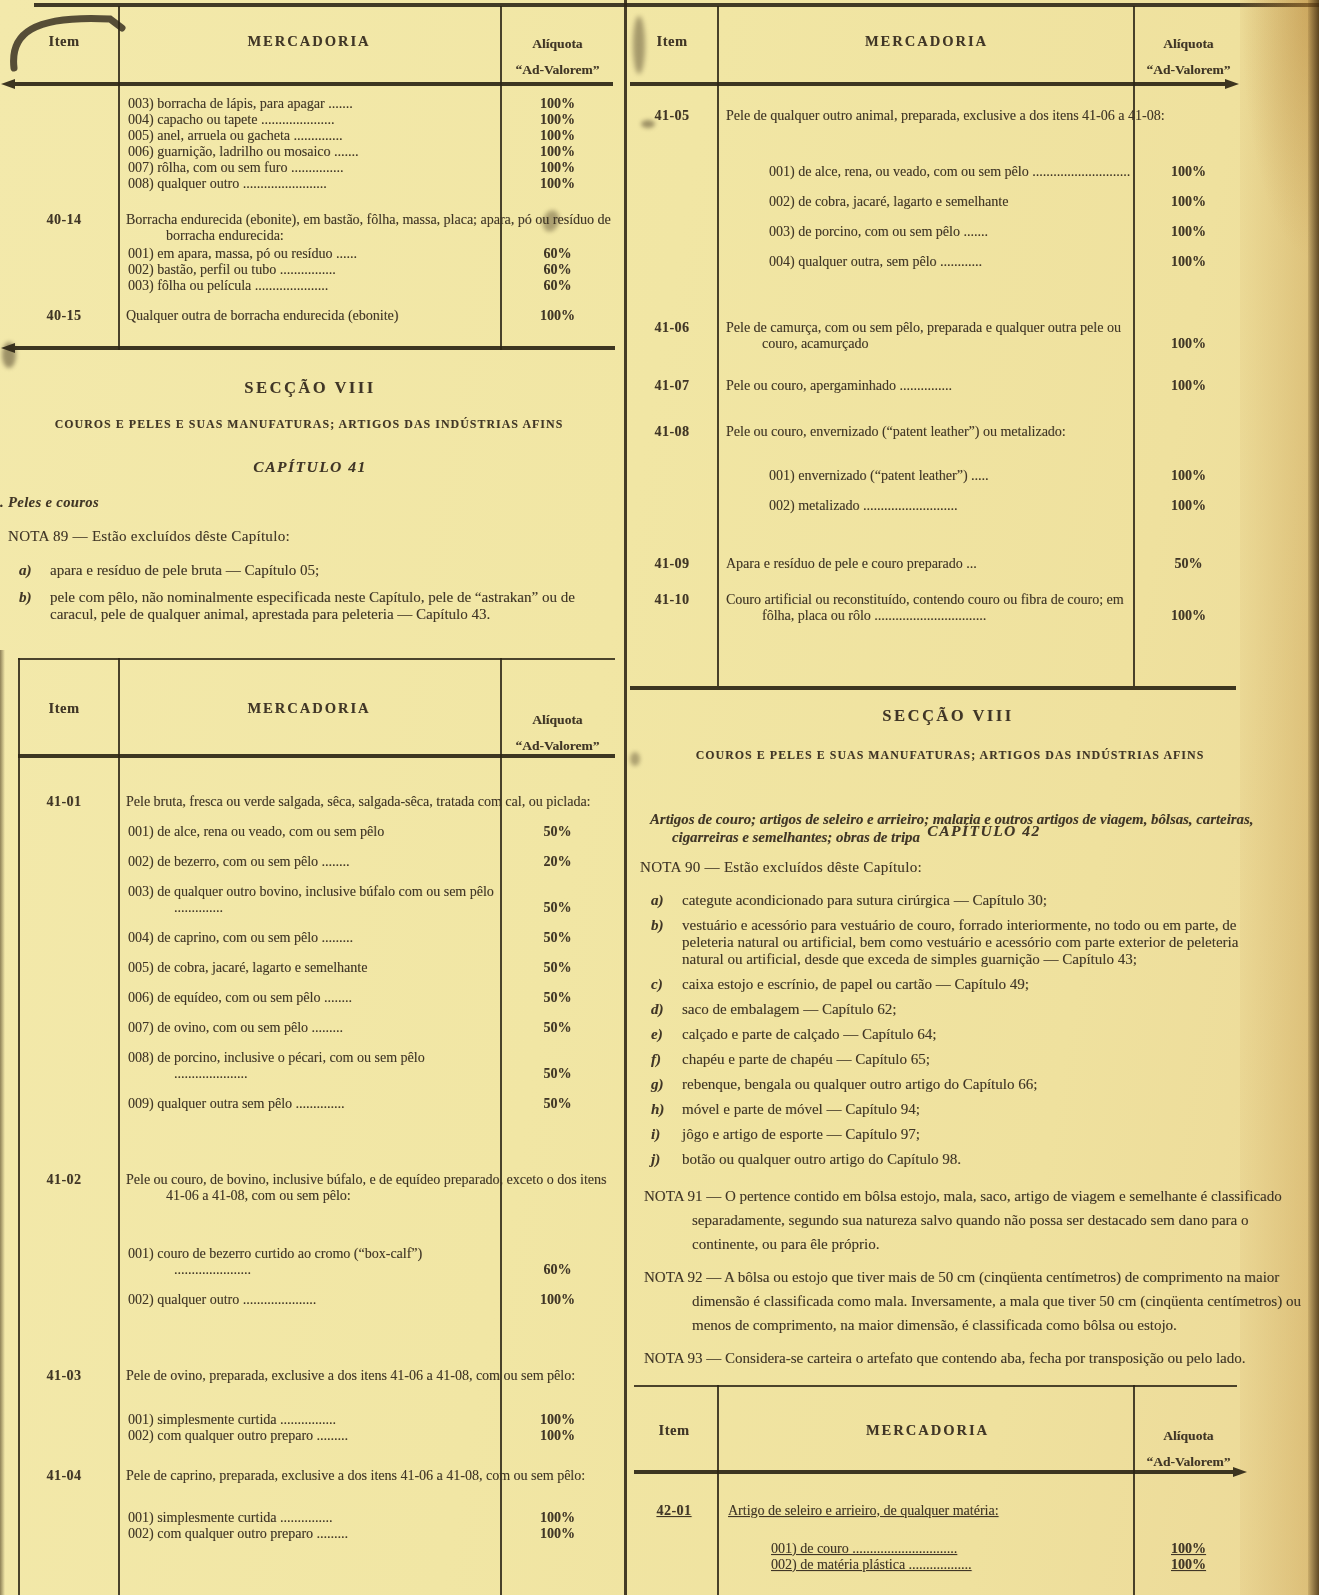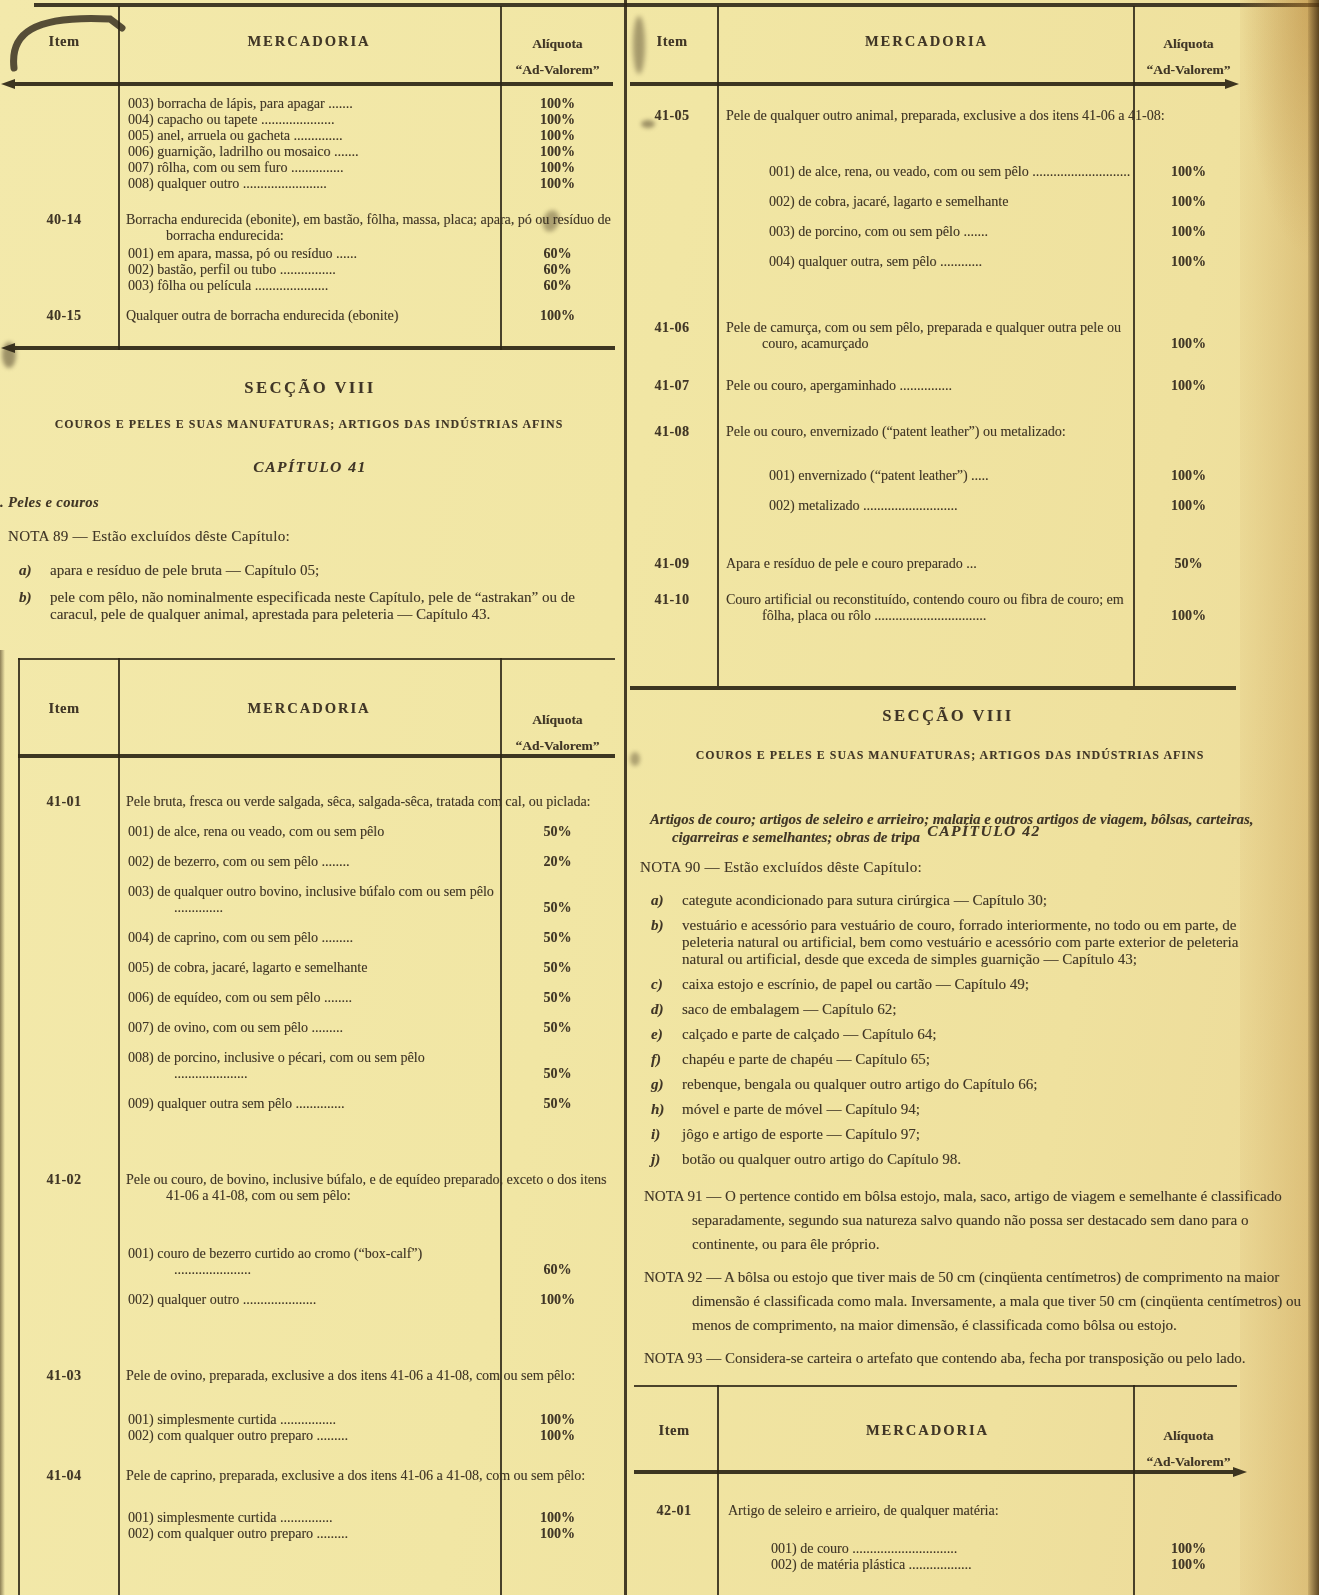--- a/index.html
+++ b/index.html
@@ -89,21 +89,21 @@
   #t3 .b1{margin-top:30px;} #t3 .b2{margin-top:36px;} #t3 .b3{margin-top:26px;}
   #t3 .b4{margin-top:30px;} #t3 .b5{margin-top:28px;} #t3 .b6{margin-top:20px;}
   #t3 .b1 .subs{margin-top:40px;} #t3 .b4 .subs{margin-top:28px;}
 
   #t4{left:630px;top:1385px;width:610px;height:210px;}
   #t4 .thead{height:81px;margin-top:4px;}
   #t4 .thinrule{top:0;left:4px;width:603px;}
   #t4 .hrule{top:85px;left:4px;width:600px;}
   #t4 .vline{top:0;height:210px;}
   #t4 .vl1{left:87px;} #t4 .vl2{left:503px;}
-  #t4 .b1{margin-top:33px;}
+  #t4 .b1{margin-top:33px;text-decoration:underline;}
   #t4 .b1 .subs{margin-top:22px;}
 
   
   .sec{position:absolute;}
   .sec-title{font-weight:bold;font-size:16.5px;letter-spacing:2.5px;text-align:center;}
   .sec-sub{font-weight:bold;font-size:11.8px;letter-spacing:1.1px;text-align:center;}
   .sec-cap{font-weight:bold;font-style:italic;font-size:15.5px;letter-spacing:1.5px;text-align:center;}
   .sec-capsub{font-weight:bold;font-style:italic;font-size:14.5px;text-align:left;letter-spacing:.4px;}
   .sec-capdesc{font-style:italic;font-weight:bold;font-size:14.8px;line-height:18px;padding-left:30px;text-indent:-22px;}
   .nota-head{font-size:15px;letter-spacing:.3px;}

